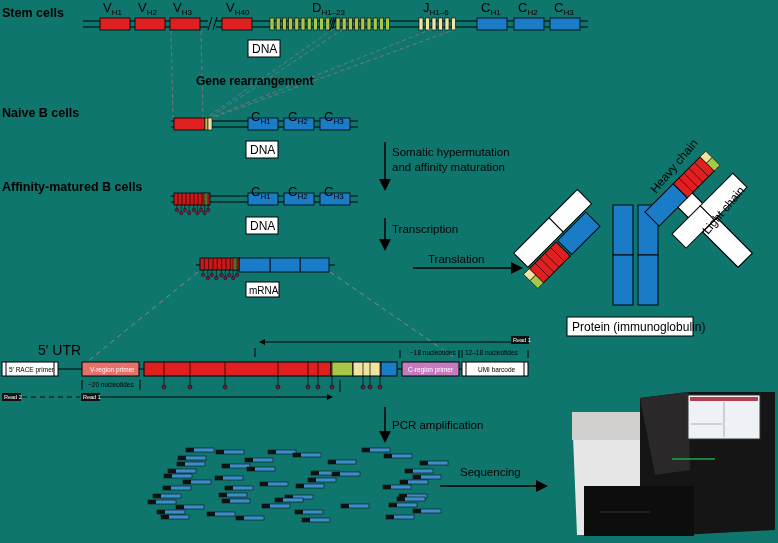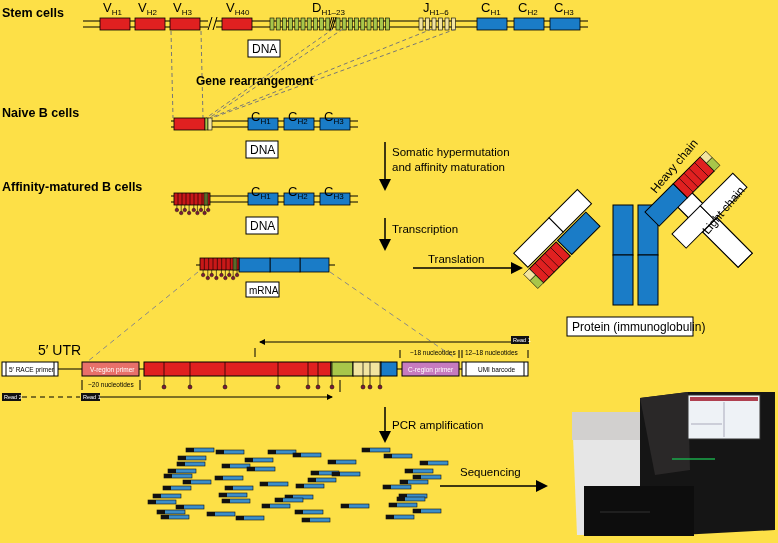--- a/index.html
+++ b/index.html
@@ -1,16 +1,16 @@
 <!DOCTYPE html>
 <html><head>
 <meta charset="utf-8">
 <style>
   html,body{margin:0;padding:0;background:#fff;}
-  #stage{position:relative;width:778px;height:543px;overflow:hidden;background:#fde047;font-family:"Liberation Sans",sans-serif;}
+  #stage{position:relative;width:778px;height:543px;overflow:hidden;background:#0f766e;font-family:"Liberation Sans",sans-serif;}
   svg{position:absolute;left:0;top:0;}
   .lbl{font-family:"Liberation Sans",sans-serif;}
   .bold{font-weight:bold;}
 </style>
 </head>
 <body>
 
 <div id="stage">
 <svg width="778" height="543" viewBox="0 0 778 543">
   <defs>

